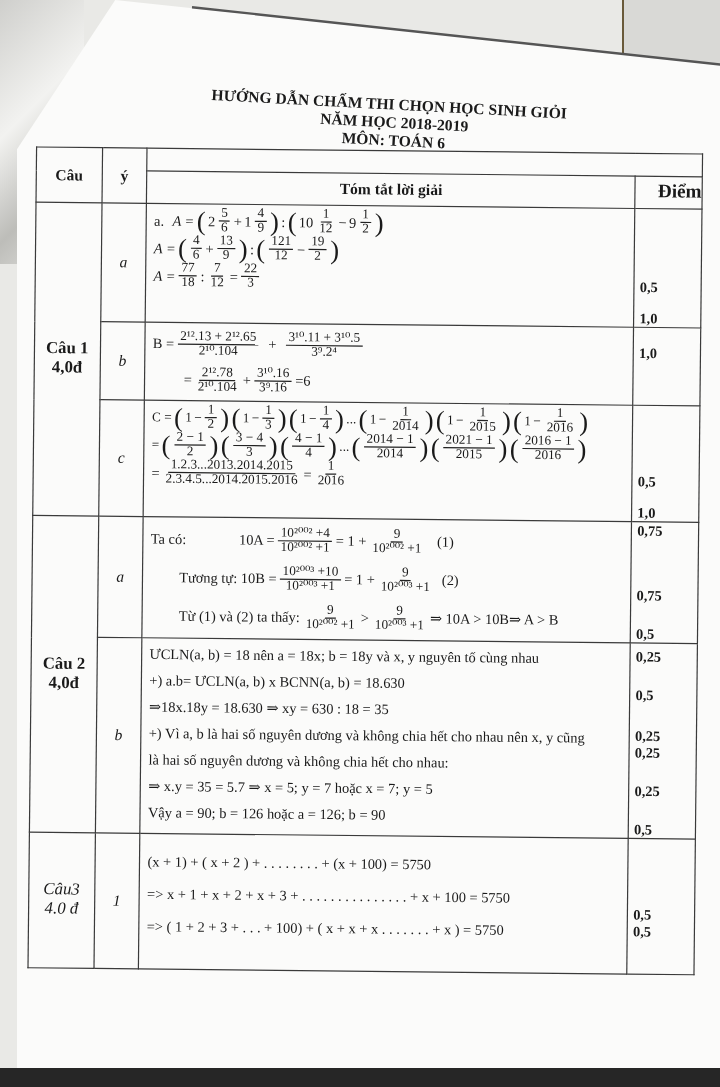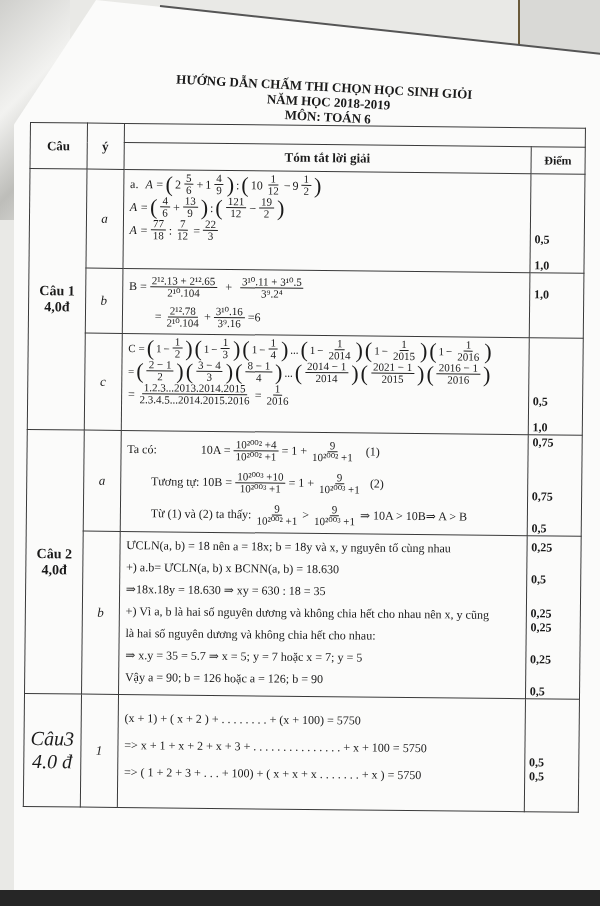--- a/index.html
+++ b/index.html
@@ -42,21 +42,21 @@
     transform:rotate(0.6deg); transform-origin:left top;
   }
   table.grid { border-collapse:collapse; width:556px; font-size:12px; }
   table.grid td { border:1px solid #3a3a3a; vertical-align:middle; padding:0; }
   .col-cau { width:58px; text-align:center; }
   .col-y { width:42px; text-align:center; font-style:italic; font-size:13px; }
   .col-sol { width:400px; padding:2px 6px !important; vertical-align:top !important; }
   .col-pt { width:50px; padding:0 4px !important; vertical-align:top !important; font-size:12px; }
   .hdr-cell { font-weight:bold; font-size:13px; text-align:center; height:26px; }
   .cau-label { font-weight:bold; font-size:14px; line-height:16px; }
-  .cau-italic { font-style:italic; font-weight:normal; font-size:20px; }
+  .cau-italic { font-style:italic; font-weight:normal; font-size:14px; }
   .line { white-space:nowrap; font-size:12px; line-height:14px; display:flex; align-items:center; gap:2px; min-height:18px; }
   .frac { display:inline-flex; flex-direction:column; align-items:center; vertical-align:middle; font-size:11px; line-height:11px; margin:0 1px; }
   .frac .n { border-bottom:1px solid #222; padding:0 2px; }
   .frac .d { padding:0 2px; }
   .paren { font-size:22px; line-height:20px; font-weight:200; }
   .pt { display:block; line-height:14px;font-weight:bold; }
   .spacer { display:block; }
   .text-line { font-size:12px; line-height:22px; white-space:nowrap; }
 </style>
 </head>
@@ -77,21 +77,21 @@
 <table class="grid">
 
   <tbody>
         <tr>
     <td class="col-cau hdr-cell" rowspan="2">Câu</td>
     <td class="col-y hdr-cell" style="font-style:normal;" rowspan="2">ý</td>
     <td class="hdr-cell" colspan="2" style="height:18px;"></td>
   </tr>
   <tr>
     <td class="hdr-cell" style="height:20px;">Tóm tắt lời giải</td>
-    <td class="hdr-cell" style="font-size:12px;">Điểm</td>
+    <td class="hdr-cell" style="font-size:16px;text-align:right;">Điểm</td>
   </tr>
 
   <tr>
     <td class="col-cau" rowspan="3">
       <div class="cau-label">Câu 1</div>
       <div class="cau-label pts">4,0đ</div>
     </td>
     <td class="col-y">a</td>
     <td class="col-sol">
       <div class="line">
@@ -270,21 +270,21 @@
               </span>
               <span class="paren">)</span>
         <span class="paren">(</span>
               <span class="frac">
                 <span class="n">3 − 4</span>
                 <span class="d">3</span>
               </span>
               <span class="paren">)</span>
         <span class="paren">(</span>
               <span class="frac">
-                <span class="n">8 − 1</span>
+                <span class="n">4 − 1</span>
                 <span class="d">4</span>
               </span>
               <span class="paren">)</span>
         <span>...</span>
         <span class="paren">(</span>
               <span class="frac">
                 <span class="n">2014 − 1</span>
                 <span class="d">2014</span>
               </span>
               <span class="paren">)</span>

